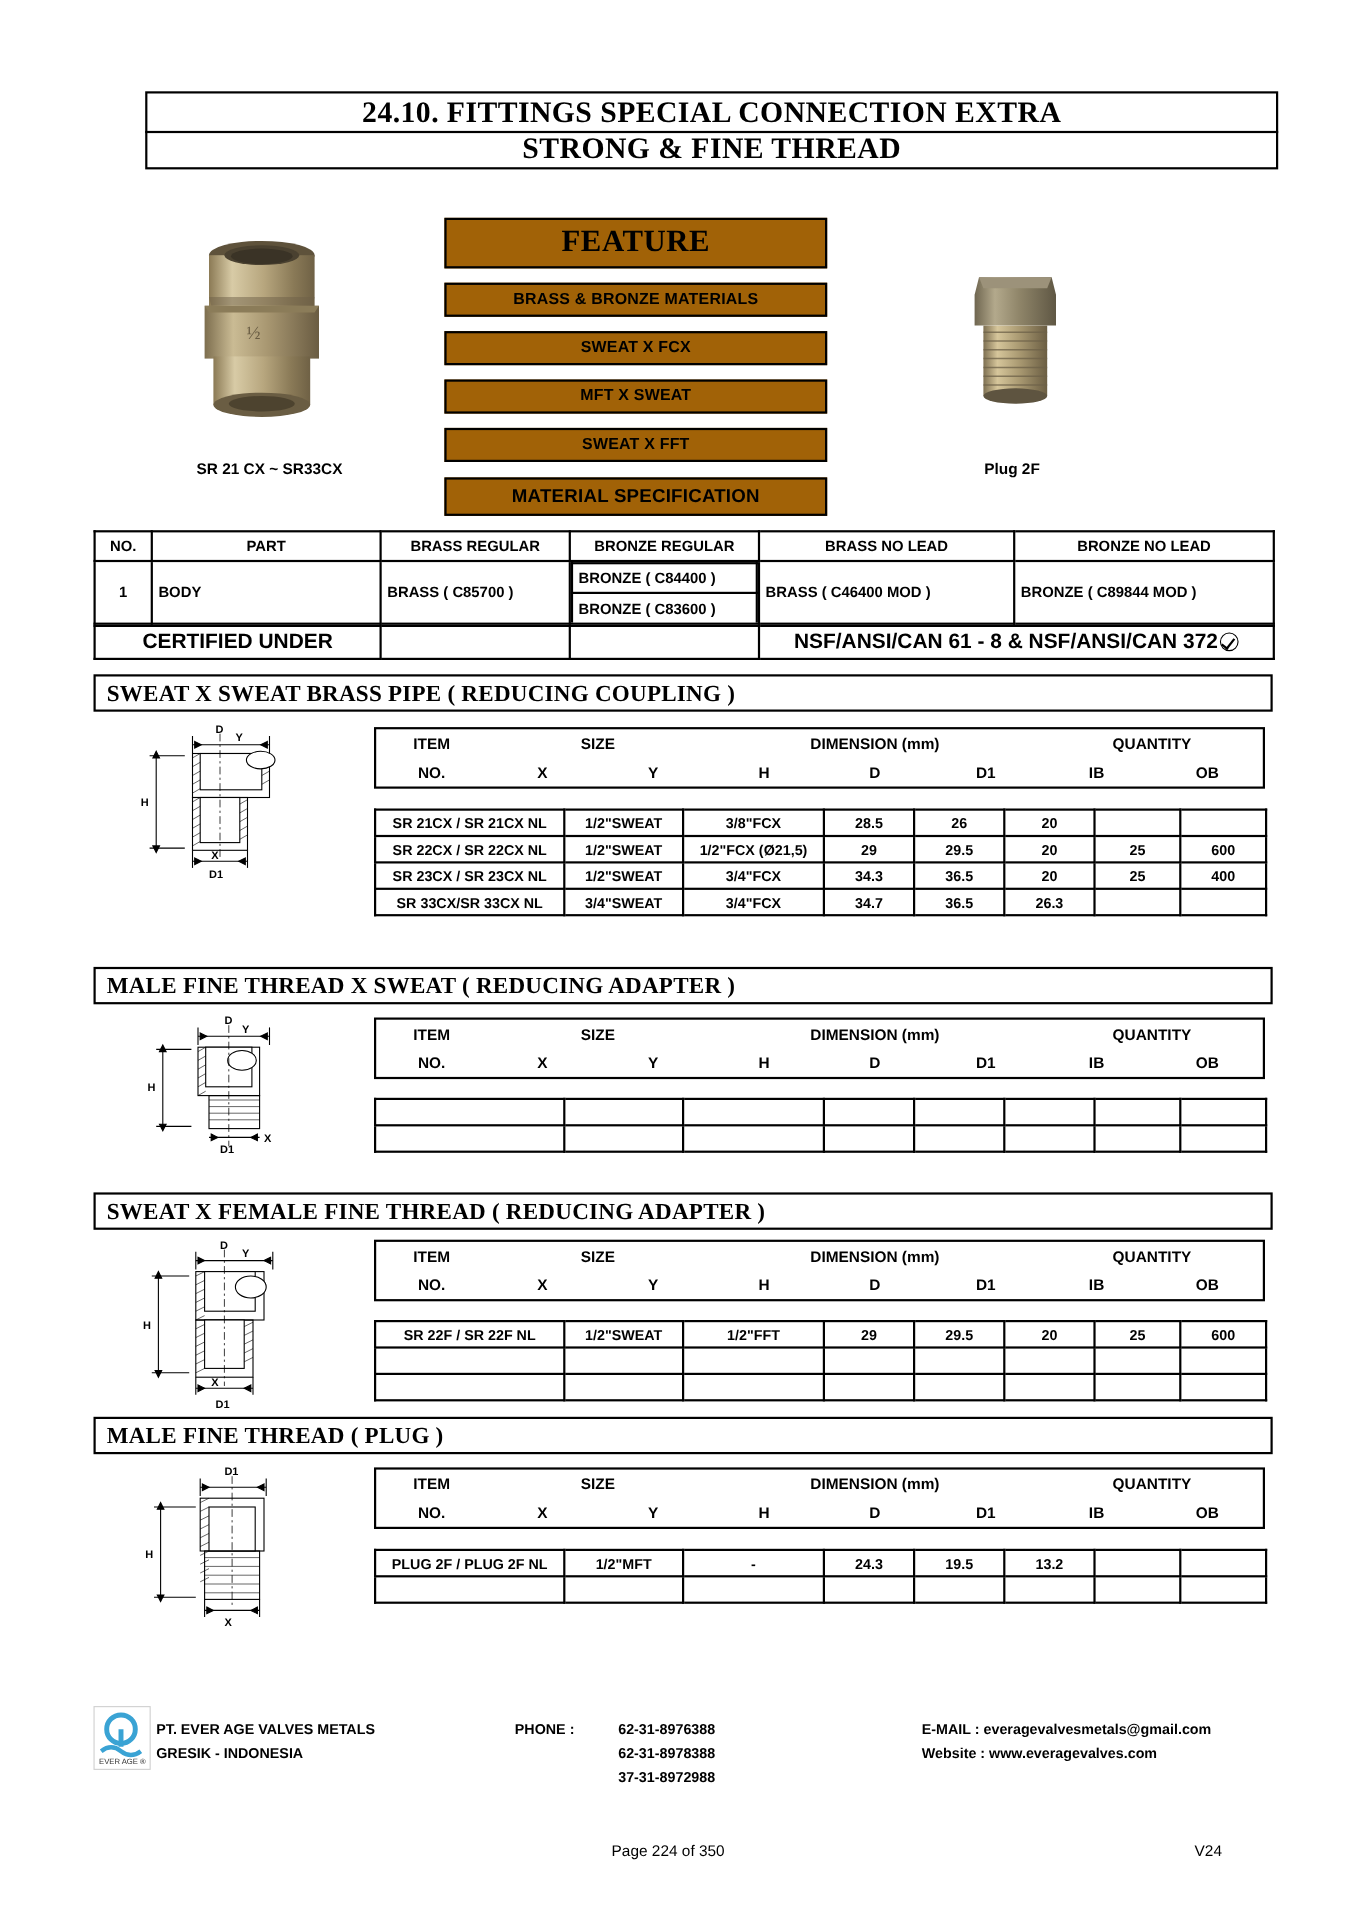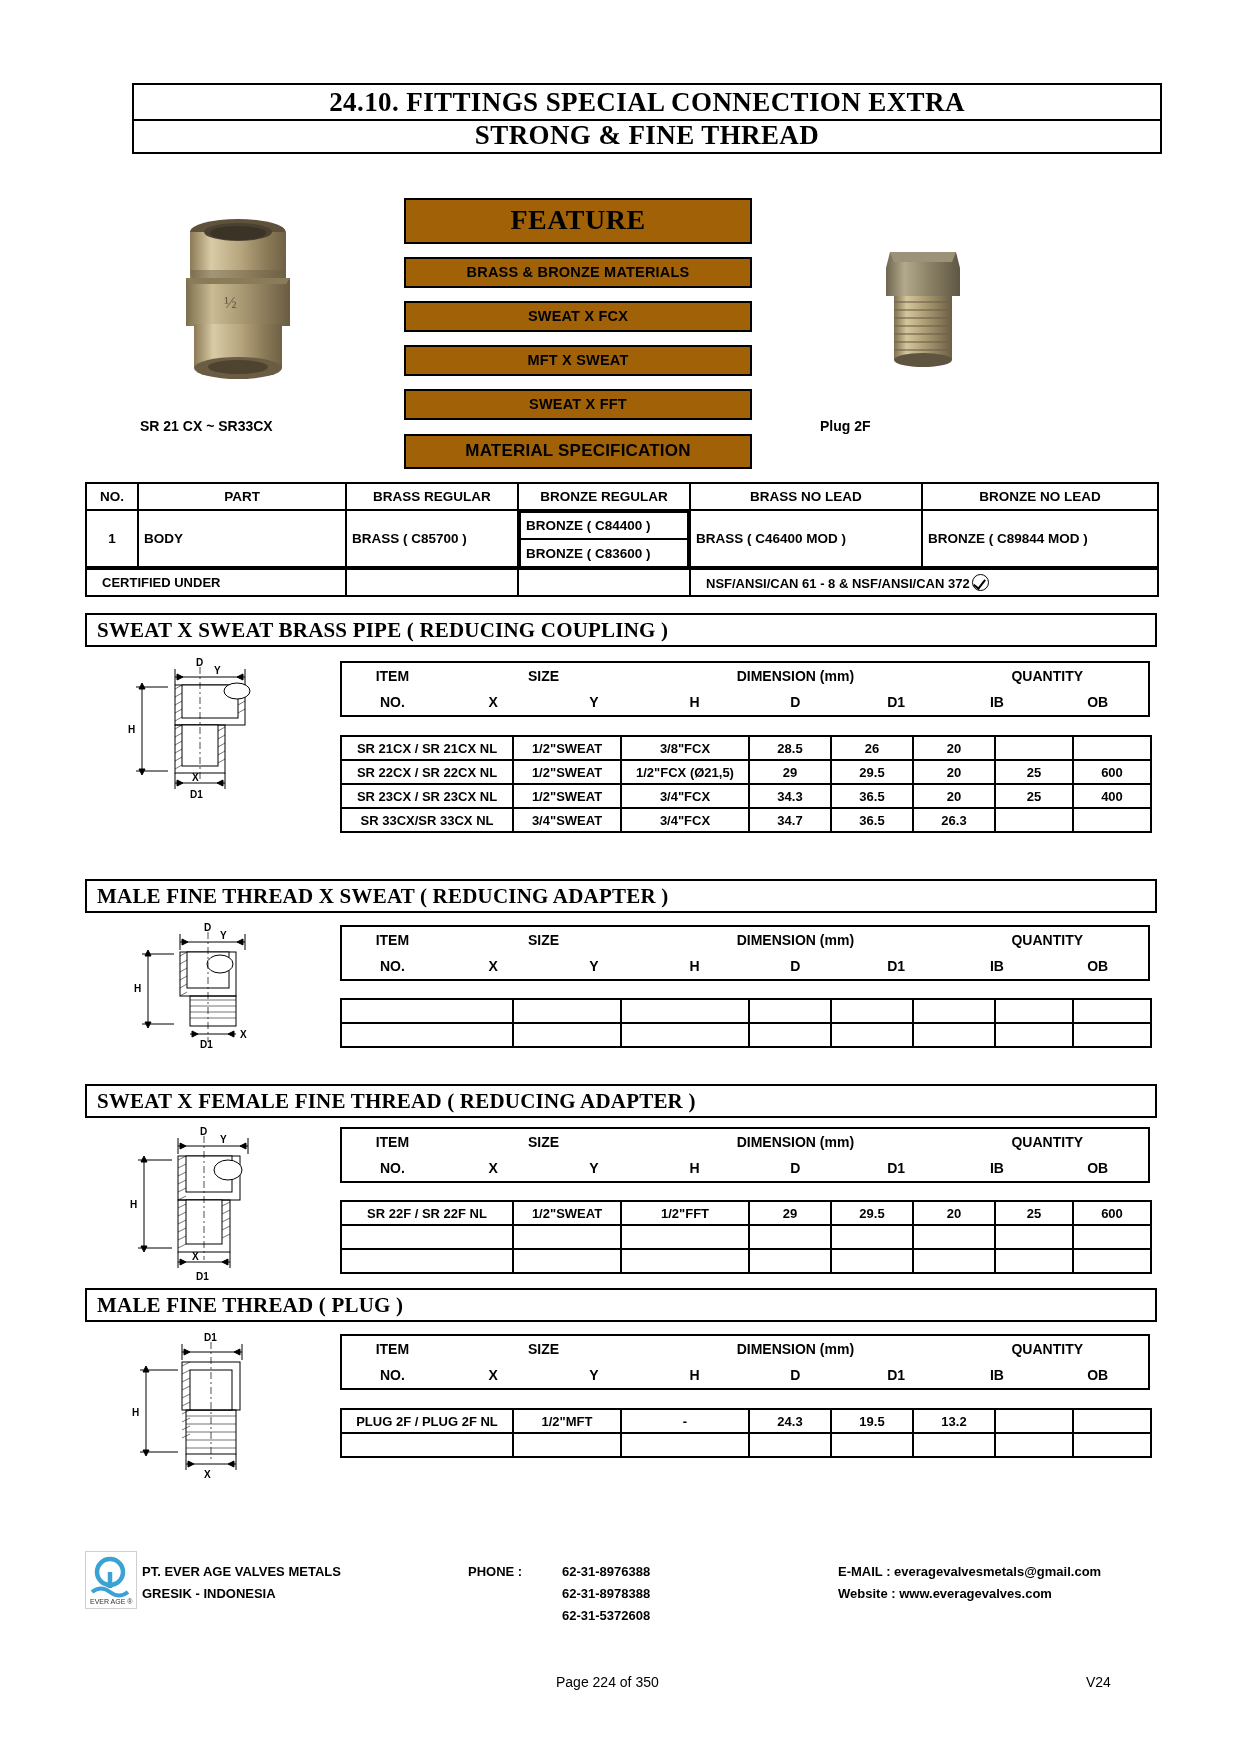--- a/index.html
+++ b/index.html
@@ -56,21 +56,21 @@
     font-size: 14.5px; font-weight: bold; padding: 5px 0 6px; letter-spacing: .2px;
   }
   .fbox.matspec {
     font-size: 17px; font-weight: bold; padding: 5px 0 6px; letter-spacing: .2px;
     margin-top: 14px;
   }
 
   
   .photo { position: absolute; }
   .photo-cap {
-    position:absolute; font-size: 14px; font-weight: bold; text-align:left; white-space:nowrap;
+    position:absolute; font-size: 14px; font-weight: bold; text-align:center; white-space:nowrap;
   }
 
   
   table.mat {
     position: absolute; left: 85px; top: 482px; width: 1072px;
     border-collapse: collapse; table-layout: fixed;
   }
   table.mat td, table.mat th {
     border: 2px solid #000;
     font-size: 13.5px; font-weight: bold;
@@ -81,22 +81,22 @@
   .matsub { border-collapse: collapse; width: 100%; height: 100%; }
   .matsub td { border: none; border-bottom: 2px solid #000; padding: 4px 5px; font-size: 13.5px; font-weight: bold; height:27px;}
   .matsub tr:last-child td { border-bottom: none; }
   .nopad { padding: 0 !important; }
 
   table.cert {
     position: absolute; left: 85px; top: 568px; width: 1072px;
     border-collapse: collapse; table-layout: fixed;
   }
   table.cert td {
-    border: 2px solid #000; font-size: 13px; font-weight: bold;
-    text-align: left; height: 27px; padding: 3px 15px;
+    border: 2px solid #000; font-size: 19px; font-weight: bold;
+    text-align: center; height: 27px; padding: 3px 5px;
   }
   .nsf-cell { position: relative; }
   .nsf-mark {
     display:inline-block; width: 17px; height: 17px; border:1.5px solid #000;
     border-radius: 50%; position: relative; vertical-align: -3px; margin-left: 2px;
   }
   .nsf-mark:after {
     content: ""; position: absolute; left: 3px; top: 2px; width: 5px; height: 10px;
     border-right: 2.2px solid #000; border-bottom: 2.2px solid #000;
     transform: rotate(38deg);
@@ -758,21 +758,21 @@
       <text x="4" y="52" font-family="Liberation Sans, sans-serif" font-size="7" fill="#333">EVER AGE ®</text>
     </svg>
   </div>
 
   <div class="ftxt" style="left:142px; top:1564px;">PT. EVER AGE VALVES METALS</div>
   <div class="ftxt" style="left:142px; top:1586px;">GRESIK - INDONESIA</div>
 
   <div class="ftxt" style="left:468px; top:1564px;">PHONE :</div>
   <div class="ftxt" style="left:562px; top:1564px;">62-31-8976388</div>
   <div class="ftxt" style="left:562px; top:1586px;">62-31-8978388</div>
-  <div class="ftxt" style="left:562px; top:1608px;">62-31-5372608</div>
+  <div class="ftxt" style="left:562px; top:1608px;">37-31-8972988</div>
 
   <div class="ftxt" style="left:838px; top:1564px;">
     <span>E-MAIL  : </span><span>everagevalvesmetals@gmail.com</span>
   </div>
   <div class="ftxt" style="left:838px; top:1586px;">
     <span>Website  : </span><span>www.everagevalves.com</span>
   </div>
 
   <div class="pagefoot" style="left:556px;">Page 224 of 350</div>
   <div class="pagefoot" style="left:1086px;">V24</div>

